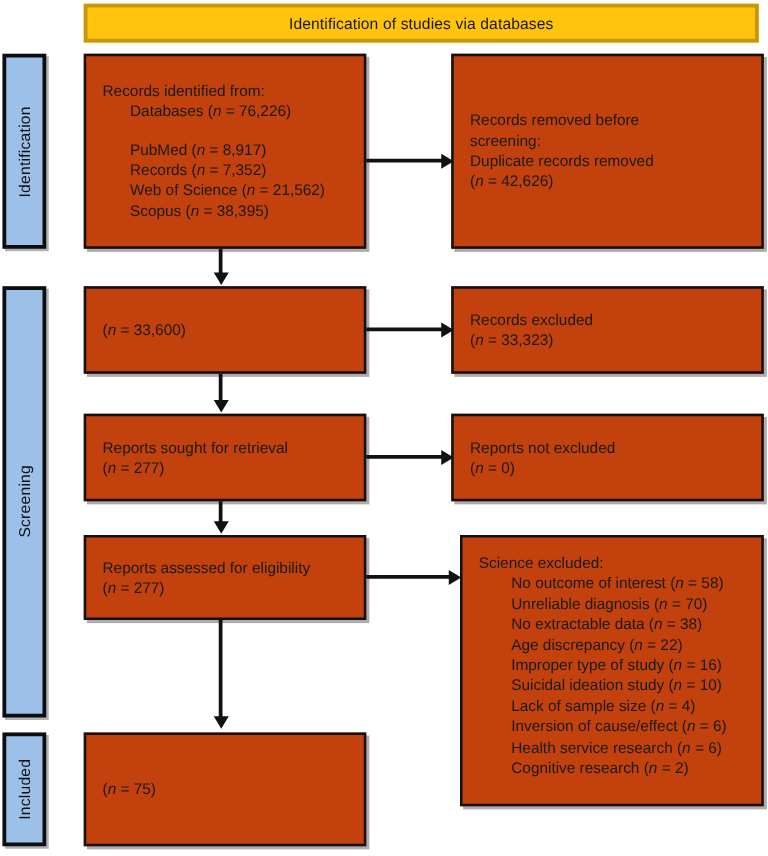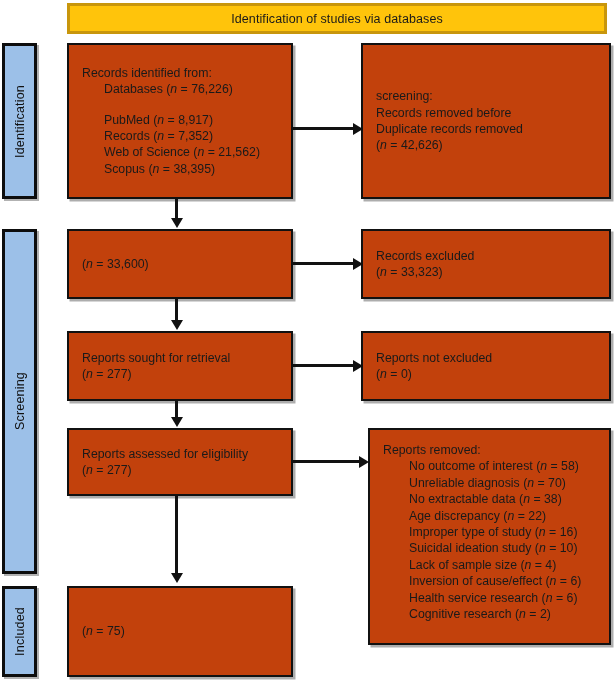--- a/index.html
+++ b/index.html
@@ -120,22 +120,22 @@
         <span>Web of Science (</span><span class="ital">n</span><span> = 21,562)</span>
       </p>
       <p class="ind1">
         <span>Scopus (</span><span class="ital">n</span><span> = 38,395)</span>
       </p>
     </div>
   </div>
 
   <div class="box box-removed">
     <div class="box-inner">
+      <p>Records removed before</p>
       <p>screening:</p>
-      <p>Records removed before</p>
       <p>Duplicate records removed</p>
       <p>
         <span>(</span><span class="ital">n</span><span> = 42,626)</span>
       </p>
     </div>
   </div>
 
   <div class="conn h-line" style="left:293px;top:127px;width:62px;"></div>
   <div class="arrow-r" style="left:353px;top:122.5px;"></div>
 
@@ -191,21 +191,21 @@
     <div class="box-inner">
       <p>Reports assessed for eligibility</p>
       <p>
         <span>(</span><span class="ital">n</span><span> = 277)</span>
       </p>
     </div>
   </div>
 
   <div class="box box-excluded-r">
     <div class="box-inner">
-      <p>Reports removed:</p>
+      <p>Science excluded:</p>
       <p class="ind2">
         <span>No outcome of interest (</span><span class="ital">n</span><span> = 58)</span>
       </p>
       <p class="ind2">
         <span>Unreliable diagnosis (</span><span class="ital">n</span><span> = 70)</span>
       </p>
       <p class="ind2">
         <span>No extractable data (</span><span class="ital">n</span><span> = 38)</span>
       </p>
       <p class="ind2">

